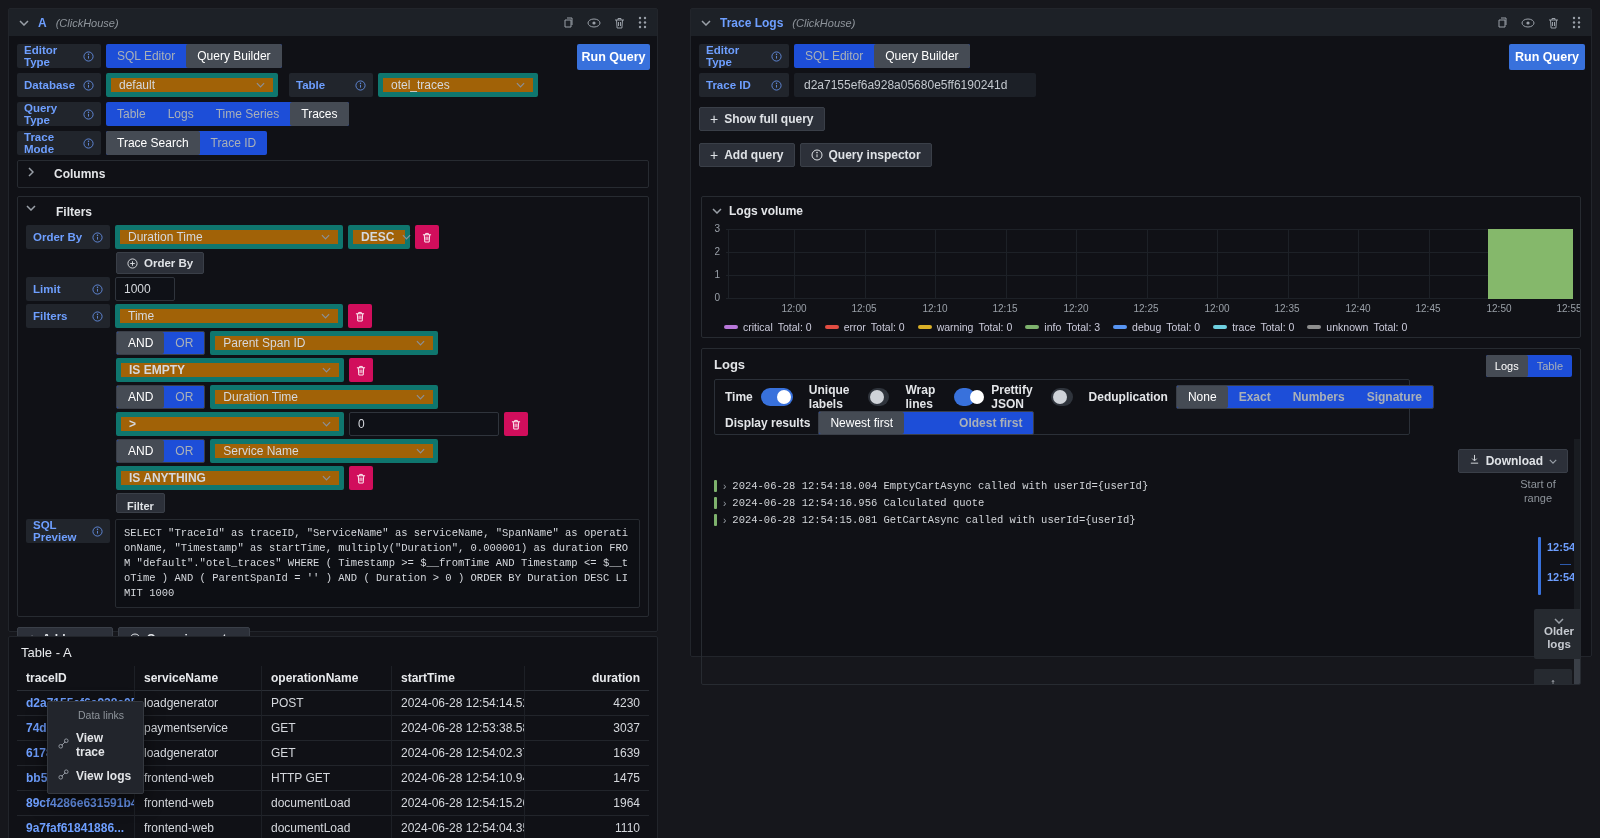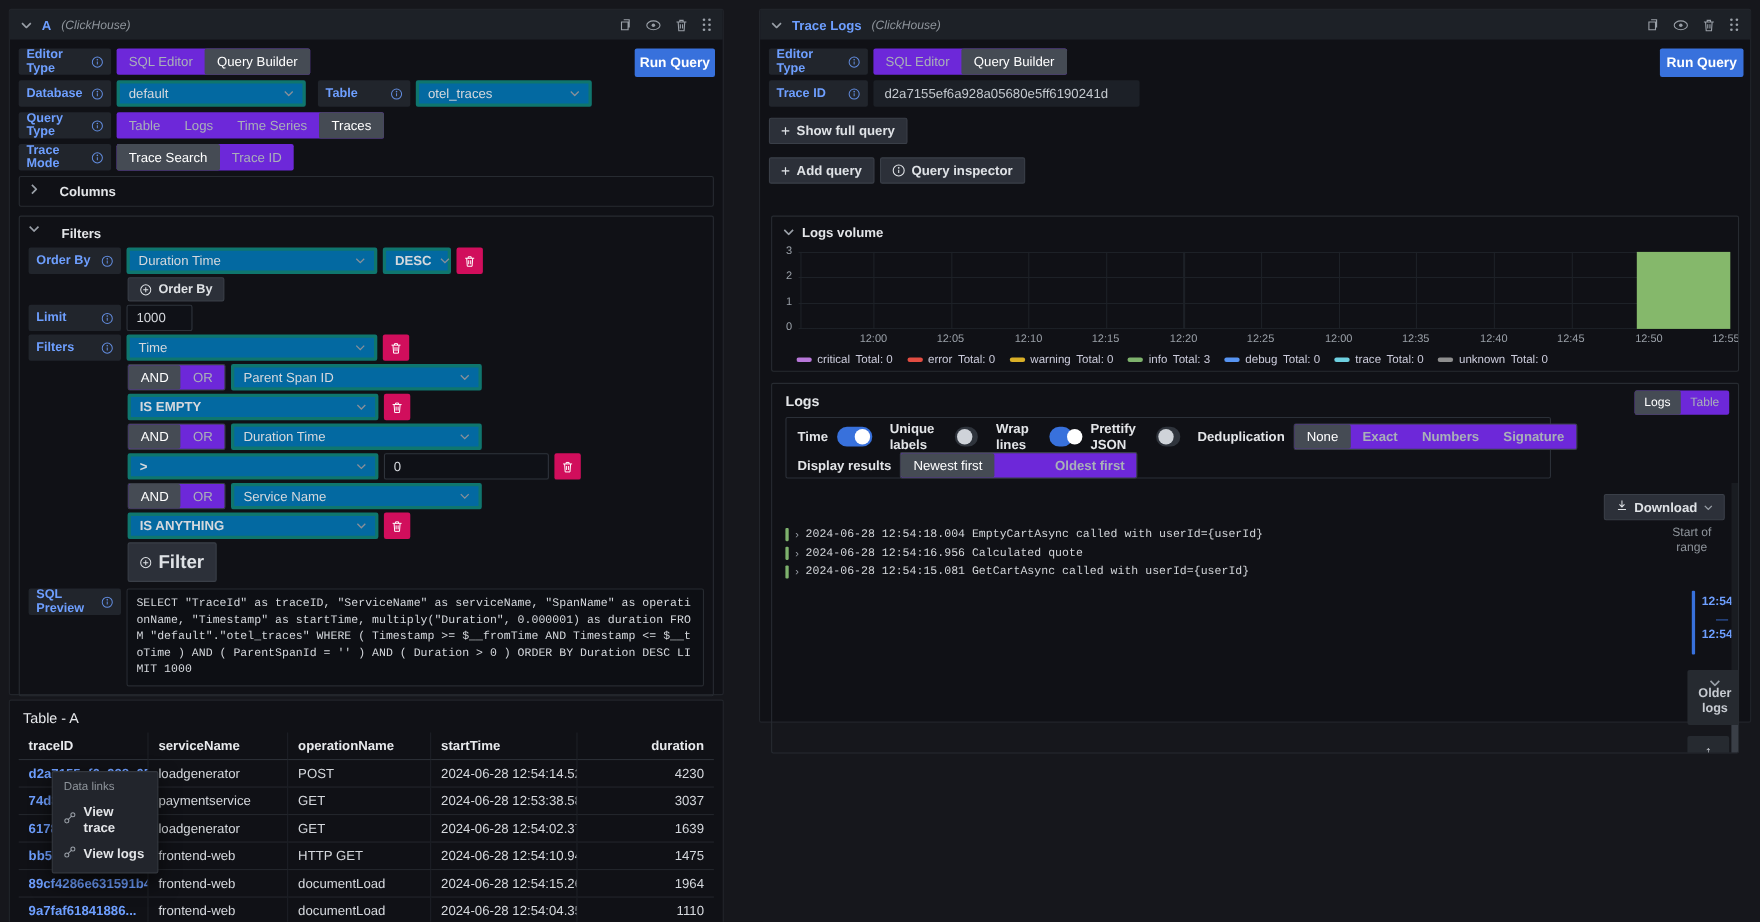--- a/index.html
+++ b/index.html
@@ -13,28 +13,28 @@
   .psub { color:#8e949b; font-size:11px; font-style:italic; }
   .picons { margin-left:auto; display:flex; gap:13px; color:#9aa0a8; align-items:center; }
   .picons svg { display:block; }
   .chev { color:#9aa0a8; display:inline-flex; }
   .pbody { position:relative; padding:8px; }
 
   .frow { display:flex; align-items:center; gap:5px; margin-bottom:5px; }
   .lbl { display:flex; align-items:center; gap:6px; width:84px; min-width:84px; height:24px;
     background:#21252c; border-radius:2px; padding:0 7px; color:#6e9fff; font-size:11.5px; font-weight:600; }
   .lbl .i { margin-left:auto; display:inline-flex; opacity:.85; }
-  .dd { height:24px; background:#0369a1; border:3px solid #0f766e; border-radius:2px;
+  .dd { height:24px; background:#a16207; border:5px solid #0f766e; border-radius:2px;
     display:flex; align-items:center; padding:0 8px; font-size:12px; color:#d5d8dd; }
   .dd .caret { margin-left:auto; color:#8a9099; padding-left:8px; display:inline-flex; }
   .inp { height:24px; background:#0f1117; border:1px solid #2f343c; border-radius:2px;
     display:flex; align-items:center; padding:0 8px; font-size:12px; color:#d5d8dd; }
   .val { height:24px; background:#1c2027; border-radius:2px; display:flex; align-items:center;
     padding:0 10px; font-size:12px; color:#c4c9cf; }
-  .rgroup { display:inline-flex; height:24px; background:#6d28d9; border-radius:2px; align-items:stretch; }
+  .rgroup { display:inline-flex; height:24px; background:#1d4ed8; border-radius:2px; align-items:stretch; }
   .opt { display:flex; align-items:center; padding:0 11px; font-size:12px; color:#a9b0b8; white-space:nowrap; }
   .opt.sel { background:#454b54; color:#fff; font-weight:400; border-radius:2px; }
   .del { width:24px; height:24px; min-width:24px; background:#d10e5c; border-radius:2px; color:#fff;
     display:flex; align-items:center; justify-content:center; }
   .btn2 { height:24px; background:#2c3039; border:1px solid #3a3f48; border-radius:2px; color:#dfe2e6;
     font-size:12px; font-weight:600; display:inline-flex; align-items:center; gap:6px; padding:0 10px; white-space:nowrap; }
   .btn1 { background:#3871dc; color:#fff; border-radius:2px; font-size:12.5px; font-weight:600;
     display:flex; align-items:center; justify-content:center; }
   .sect { border:1px solid #272b31; border-radius:2px; }
   .sect-head { display:flex; align-items:flex-start; gap:20px; font-size:12px; font-weight:700; color:#e3e5e8; }
@@ -47,21 +47,21 @@
   
   .tgrid { display:grid; grid-template-columns:118px 127px 130px 133px 1fr; margin:0 8px; }
   .tcell { height:25px; display:flex; align-items:center; padding:0 9px; font-size:12px;
     border-bottom:1px solid #22252b; border-right:1px solid #1d2026; color:#d5d8dd; white-space:nowrap; overflow:hidden; }
   .tcell:nth-child(5n) { border-right:none; justify-content:flex-end; }
   .thead .tcell, .tcell.th { font-weight:700; color:#e8eaed; border-bottom:1px solid #2a2e35; }
   .tlink { color:#6e9fff; font-weight:600; }
 
   .ctxmenu { position:absolute; width:97px; background:#22252c; border:1px solid #34383f; border-radius:2px;
     box-shadow:0 8px 18px rgba(0,0,0,.55); padding:5px 0; z-index:5; }
-  .ctxmenu .hd { color:#8e949b; font-size:10.5px; padding:2px 10px 5px; }
+  .ctxmenu .hd { color:#8e949b; font-size:10.5px; padding:2px 10px 5px;margin-left:20px; }
   .ctxmenu .it { display:flex; align-items:center; gap:7px; padding:5px 10px; font-size:12px; font-weight:600; color:#e3e5e8; }
 
   
   .lvbox { position:absolute; left:10px; right:10px; top:160px; height:142px; overflow:hidden; }
   .lvtitle { position:absolute; left:10px; top:7px; display:flex; gap:7px; align-items:center;
     font-size:12px; font-weight:700; color:#e3e5e8; }
   .plot { position:absolute; left:24px; right:12px; top:32px; height:70px;
     background-image:
       repeating-linear-gradient(to right, #1d2127 0, #1d2127 1px, transparent 1px, transparent 70.5px),
       repeating-linear-gradient(to bottom, #1d2127 0, #1d2127 1px, transparent 1px, transparent 23px);
@@ -442,21 +442,21 @@
               </span>
             </div>
           <button class="del" style="border:none;">
               <svg width="10" height="11" viewBox="0 0 11 12">
                 <path d="M1 3h9M4 3V1.5h3V3M2.5 3l.6 8h4.8l.6-8M4.5 5v4M6.5 5v4" fill="none" stroke="currentColor"></path>
               </svg>
             </button>
         </div>
 
         <div class="frow indent" style="margin-bottom:6px;">
-          <button class="btn2" style="font-size:17px;height:36px;">
+          <button class="btn2" style="font-size:11px;height:20px;flex-direction:column;">
               <svg width="11" height="11" viewBox="0 0 12 12">
                 <circle cx="6" cy="6" r="5" fill="none" stroke="currentColor"></circle>
                 <path d="M6 3.5v5M3.5 6h5" stroke="currentColor"></path>
               </svg>
               <span>Filter</span>
             </button>
         </div>
 
         <div style="display:flex;gap:5px;align-items:flex-start;">
           <div class="lbl">

